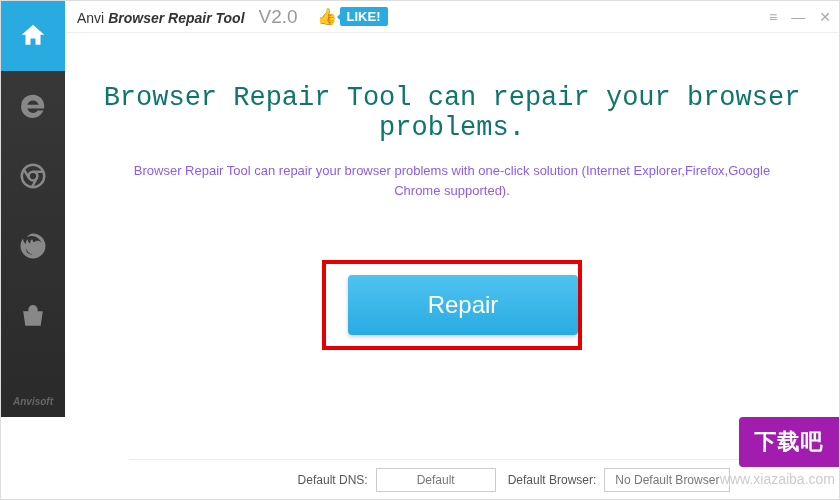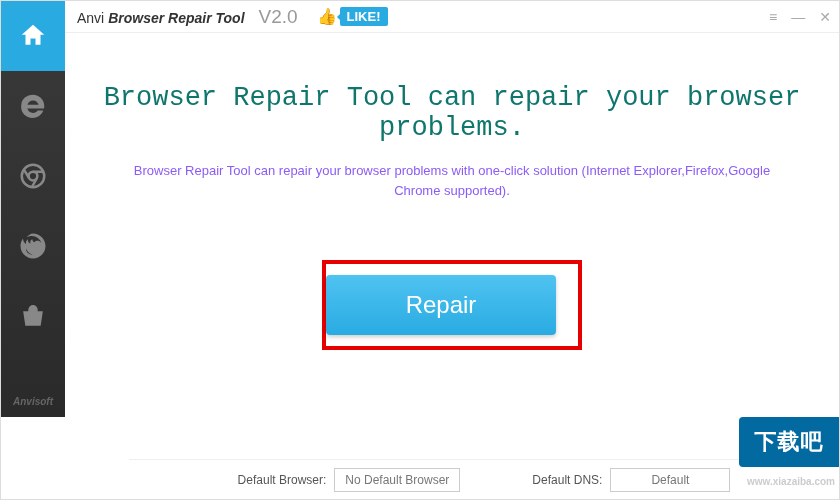--- a/index.html
+++ b/index.html
@@ -122,21 +122,21 @@
       margin-left: auto;
       margin-right: auto;
     }
     .repair-wrap {
       margin: 60px auto 0;
       width: 260px;
       height: 90px;
       border: 4px solid #e60000;
       display: flex;
       align-items: center;
-      justify-content: flex-start;
+      justify-content: flex-end;
     }
     .repair-btn {
       width: 230px;
       height: 60px;
       background: linear-gradient(to bottom, #4fc3f1, #29abe2);
       border: none;
       border-radius: 4px;
       color: #fff;
       font-size: 24px;
       cursor: pointer;
@@ -163,31 +163,30 @@
       background: #fff;
       min-width: 120px;
       text-align: center;
     }
     .bottombar .grp { display: flex; align-items: center; gap: 8px; }
     .bottombar .grp.right { margin-left: 60px; }
     .watermark {
       position: absolute;
       right: 4px;
       bottom: 12px;
-      font-size: 10px;
+      font-size: 14px;
       color: #ccc;
-      font-weight: bold;
     }
     .overlay-badge {
       position: absolute;
       right: 0;
       bottom: 32px;
       width: 100px;
       height: 50px;
-      background: #0369a1;
+      background: #a21caf;
       color: #fff;
       font-weight: bold;
       font-size: 22px;
       display: flex;
       align-items: center;
       justify-content: center;
       border-radius: 4px 0 0 4px;
       letter-spacing: 1px;
     }
   </style>
@@ -243,25 +242,25 @@
 
   <div class="content">
     <h1 class="headline">Browser Repair Tool can repair your browser problems.</h1>
     <p class="subtext">Browser Repair Tool can repair your browser problems with one-click solution (Internet Explorer,Firefox,Google Chrome supported).</p>
     <div class="repair-wrap">
       <button class="repair-btn">Repair</button>
     </div>
   </div>
 
   <div class="bottombar">
+    <div class="grp right">
+      <span>Default DNS:</span>
+      <span class="field">Default</span>
+    </div>
     <div class="grp">
       <span>Default Browser:</span>
       <span class="field">No Default Browser</span>
     </div>
-    <div class="grp right">
-      <span>Default DNS:</span>
-      <span class="field">Default</span>
-    </div>
   </div>
 </div>
 
 <div class="overlay-badge">下载吧</div>
 <div class="watermark">www.xiazaiba.com</div>
 
 </body></html>

